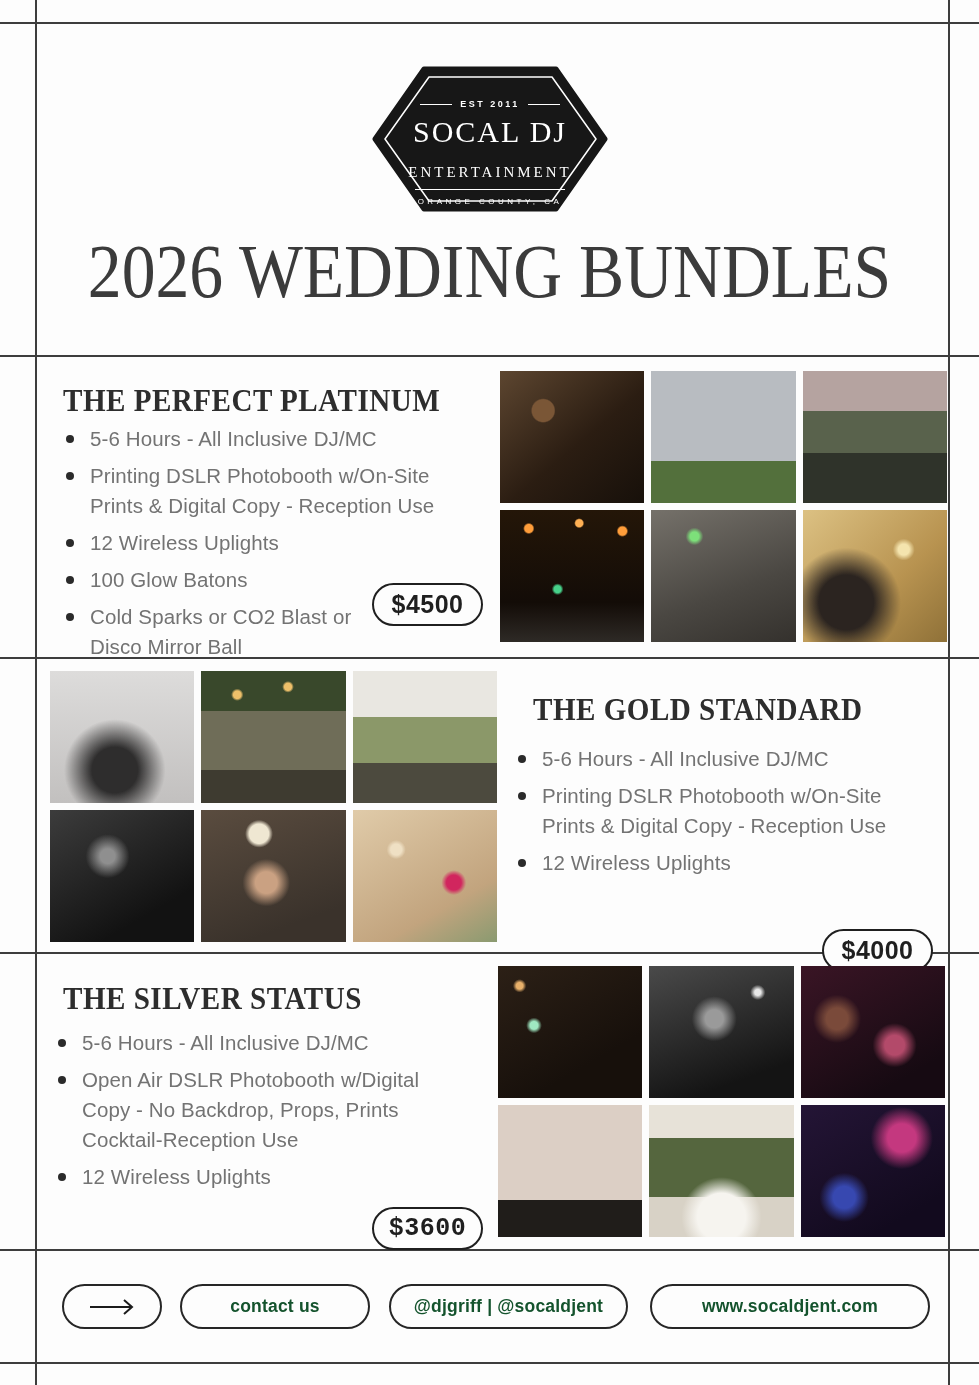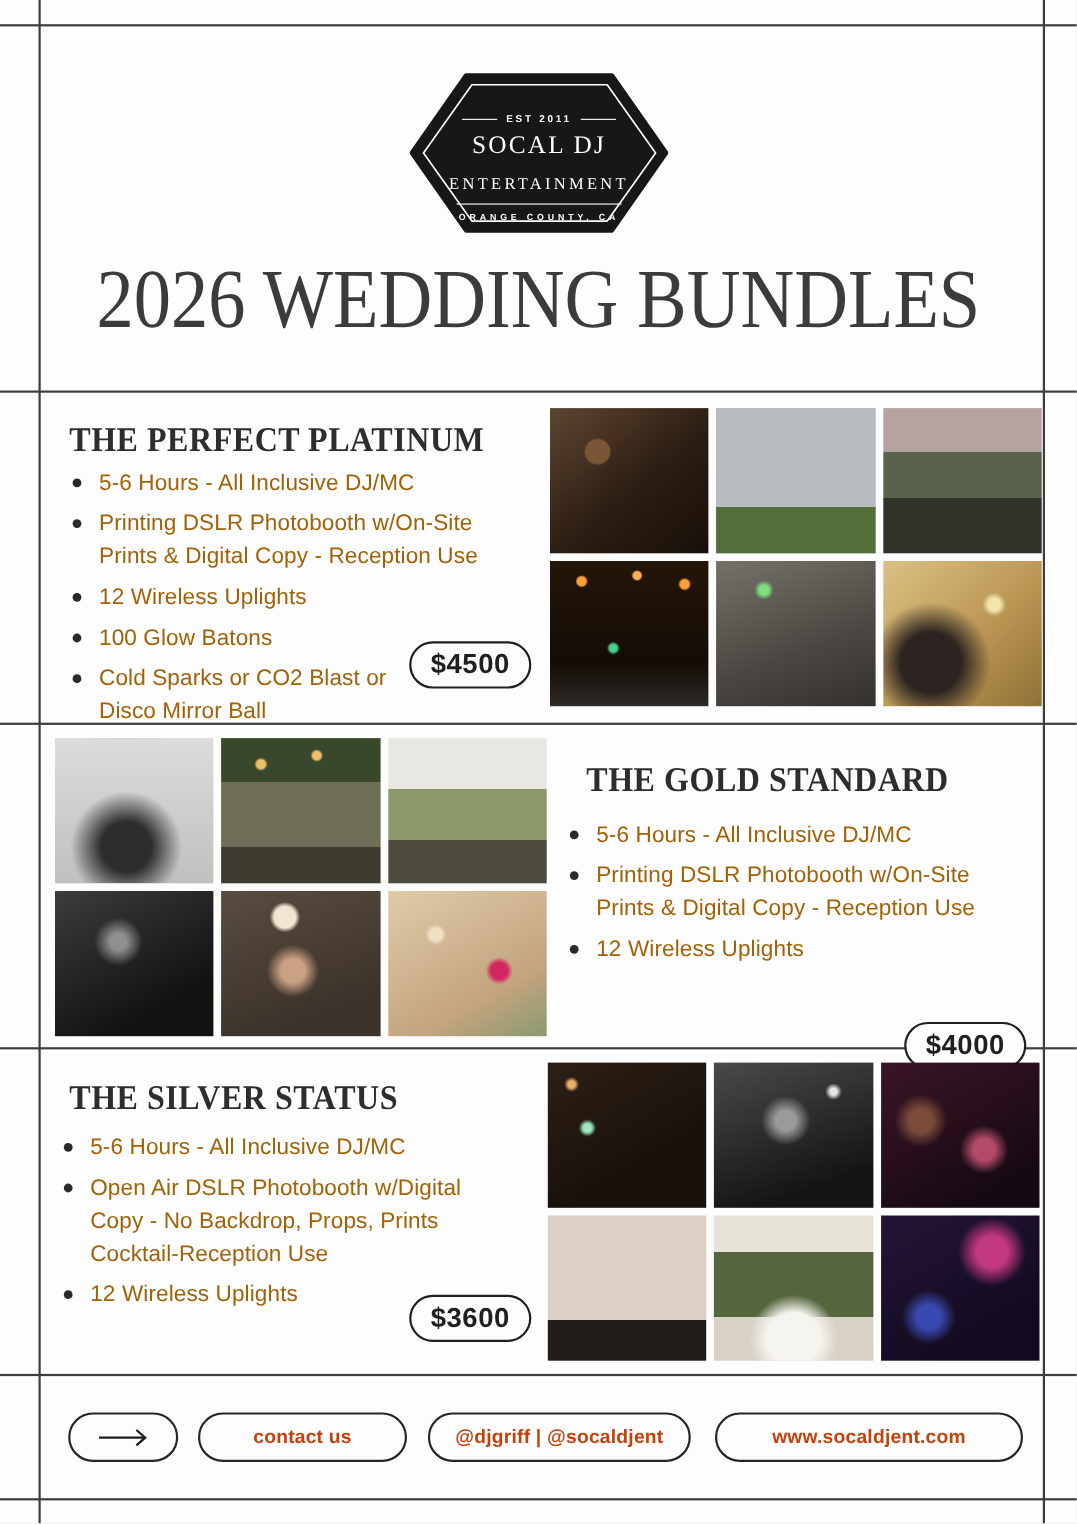--- a/index.html
+++ b/index.html
@@ -15,43 +15,43 @@
 
   
   .badge { position:absolute; left:372px; top:66px; width:236px; height:171px; }
   .badge svg { position:absolute; inset:0; }
   .badge-inner {
     position:absolute; inset:0; display:flex; flex-direction:column;
     align-items:center; justify-content:center; color:#fff; text-align:center;
   }
   .badge-est { display:flex; align-items:center; gap:8px; font-size:9px; letter-spacing:2.5px; font-weight:bold; margin-top:2px; }
   .badge-est .rule { width:32px; height:1px; background:#fff; }
-  .badge-name { font-family:"Liberation Serif", serif; font-size:23px; letter-spacing:2px; margin-top:6px; }
+  .badge-name { font-family:"Liberation Serif", serif; font-size:30px; letter-spacing:2px; margin-top:6px; }
   .badge-sub { font-family:"Liberation Serif", serif; font-size:15px; letter-spacing:3px; margin-top:15px; }
   .badge-rule2 { width:150px; height:1px; background:#fff; margin-top:8px; }
-  .badge-loc { font-size:8px; letter-spacing:3.5px; font-weight:bold; margin-top:7px; }
+  .badge-loc { font-size:8px; letter-spacing:3.5px; font-weight:normal; margin-top:7px; }
 
   
   .main-title {
     position:absolute; left:0; top:231px; width:979px; text-align:center;
     font-family:"Liberation Serif", serif; font-size:72px; font-weight:normal;
     color:#3b3b3b; letter-spacing:0px; transform:scale(.94,1.06); transform-origin:center;
     white-space:nowrap;
   }
 
   
   .sec-heading {
     position:absolute; font-family:"Liberation Serif", serif; font-size:30px;
     color:#2d2d2d; letter-spacing:.5px; transform:scale(.97,1.05); transform-origin:left top;
     white-space:nowrap;
   }
   .features { position:absolute; list-style:none; }
   .features li {
     position:relative; padding-left:26px; font-size:20.5px; line-height:30px;
-    color:#a16207; margin-bottom:7px; white-space:pre-line; letter-spacing:.1px;
+    color:#737373; margin-bottom:7px; white-space:pre-line; letter-spacing:.1px;
   }
   .features li::before {
     content:""; position:absolute; left:2px; top:11px; width:8px; height:8px;
     border-radius:50%; background:#2a2a2a;
   }
   .price-pill {
     position:absolute; width:111px; height:43px; border:2px solid #1f1f1f;
     border-radius:22px; background:#fdfdfd; display:flex; align-items:center;
     justify-content:center; font-weight:bold; font-size:25px; color:#1f1f1f;
     letter-spacing:.5px;
@@ -82,21 +82,21 @@
   .s2 { background:radial-gradient(circle at 75% 20%, #e8e8e8 2%, transparent 5%),radial-gradient(circle at 45% 40%, #9a9a9a 8%, transparent 20%),linear-gradient(160deg,#4a4a4a,#141414 80%); }
   .s3 { background:radial-gradient(circle at 65% 60%, #b34a6a 8%, transparent 18%),radial-gradient(circle at 25% 40%, #7a4a3a 8%, transparent 18%),linear-gradient(150deg,#3a1525,#160a12 80%); }
   .s4 { background:linear-gradient(180deg,#dccfc5 0 72%, #201d1a 72%); }
   .s5 { background:radial-gradient(circle at 50% 85%, #f6f4ef 18%, transparent 30%),linear-gradient(180deg,#e7e2d8 0 25%, #55663e 25% 70%, #d8d2c6 70%); }
   .s6 { background:radial-gradient(circle at 70% 25%, #c4387f 10%, transparent 22%),radial-gradient(circle at 30% 70%, #3748b0 8%, transparent 18%),linear-gradient(150deg,#241536,#120a1e 80%); }
 
   
   .pill {
     position:absolute; top:1284px; height:45px; border:2px solid #262626;
     border-radius:23px; background:#fdfdfd; display:flex; align-items:center;
-    justify-content:center; font-weight:bold; font-size:17.5px; color:#c2410c;
+    justify-content:center; font-weight:bold; font-size:17.5px; color:#14532d;
     letter-spacing:.2px;
   }
 </style>
 </head>
 <body>
 
 <div class="page">
 
   <div class="vline" style="left:35px;"></div>
   <div class="vline" style="left:948px;"></div>
@@ -165,21 +165,21 @@
   <div class="price-pill" style="left:822px; top:929px;">$4000</div>
 
   <h2 class="sec-heading" style="left:63px; top:981px;">THE SILVER STATUS</h2>
   <ul class="features" style="left:56px; top:1028px; width:400px;">
     <li>5-6 Hours - All Inclusive DJ/MC</li>
     <li>Open Air DSLR Photobooth w/Digital
 Copy - No Backdrop, Props, Prints
 Cocktail-Reception Use</li>
     <li>12 Wireless Uplights</li>
   </ul>
-  <div class="price-pill" style="left:372px; top:1177px;">$3600</div>
+  <div class="price-pill" style="left:372px; top:1207px;font-family:Liberation Mono, monospace;">$3600</div>
   <div class="pgrid" style="left:498px; top:966px; width:447px; height:271px;">
     <div class="ph s1" title="Guests dancing with glow sticks at night"></div>
     <div class="ph s2" title="Black and white dance floor with sparkles"></div>
     <div class="ph s3" title="Crowded dance floor in magenta light"></div>
     <div class="ph s4" title="DJ at mixer against beige wall"></div>
     <div class="ph s5" title="Bride and groom cutting white wedding cake"></div>
     <div class="ph s6" title="DJ decks close-up with neon lights"></div>
   </div>
 
   <button class="pill" style="left:62px; width:100px;">

